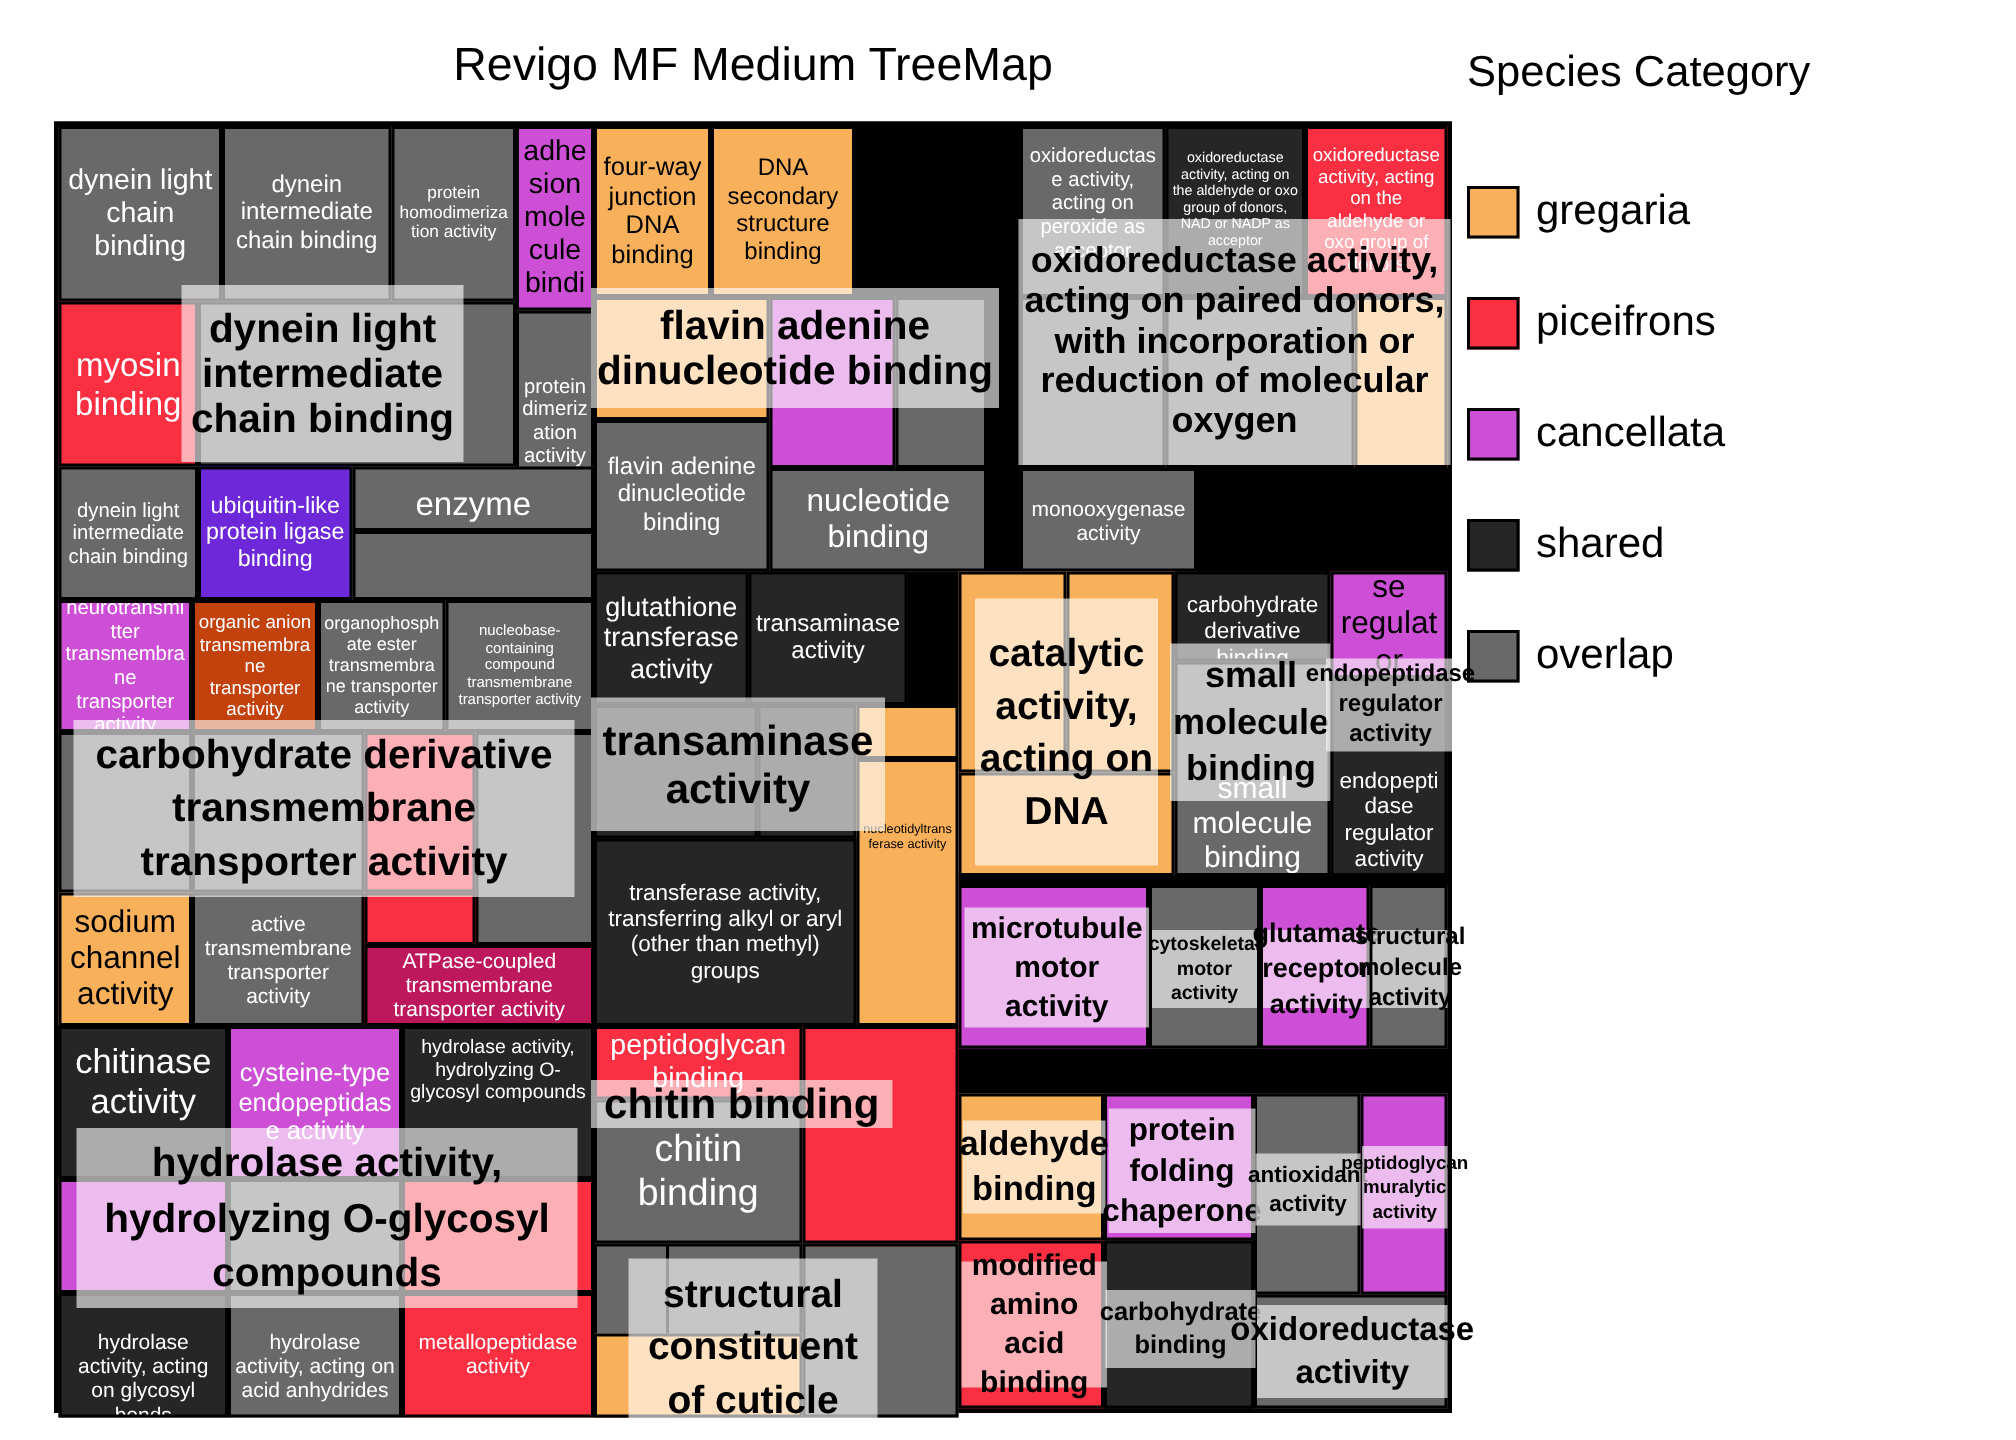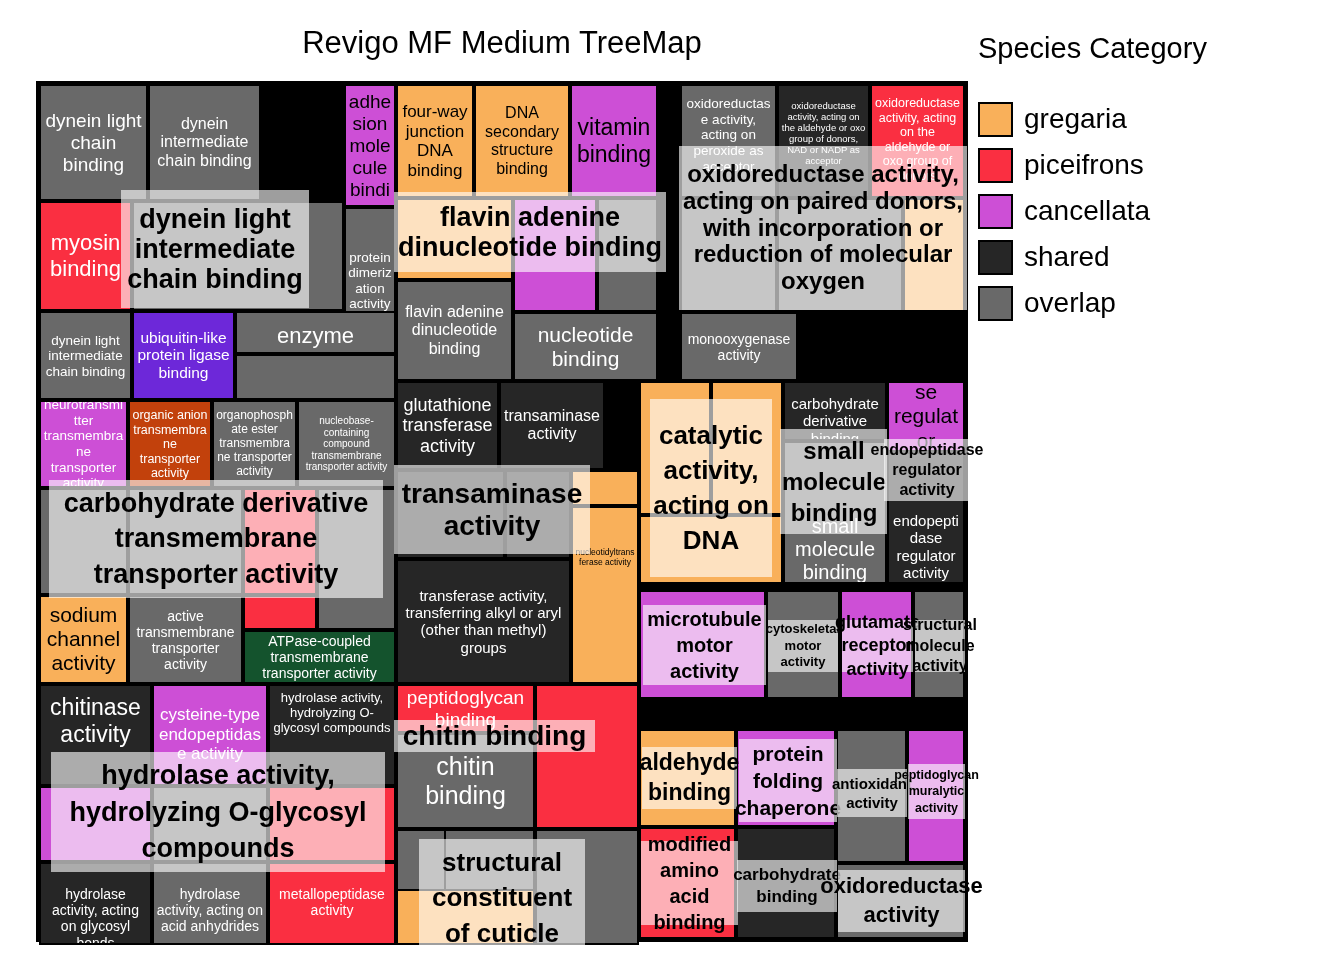--- a/index.html
+++ b/index.html
@@ -11,21 +11,21 @@
   #title{
     position:absolute;left:36px;top:26px;width:932px;
     text-align:center;font-size:31px;color:#000;line-height:1.1;
     white-space:nowrap;
   }
   #legend-title{
     position:absolute;left:978px;top:32px;width:320px;
     font-size:29px;color:#000;white-space:nowrap;
   }
   #legend{position:absolute;left:978px;top:96px;}
-  .legend-row{display:flex;align-items:center;height:46px;}
+  .legend-row{display:flex;align-items:flex-start;height:46px;margin-top:28px;}
   .legend-swatch{
     width:35px;height:35px;border:2px solid #000;box-sizing:border-box;
     margin-right:11px;flex:none;
   }
   .legend-label{font-size:28px;color:#000;white-space:nowrap;}
 
   #treemap{
     position:absolute;left:36px;top:81px;width:932px;height:861px;
     background:#000;box-sizing:border-box;border:3px solid #000;
   }
@@ -84,20 +84,23 @@
 </div>
 
 <div id="treemap">
 
   <div class="tile" style="left:0px;top:0px;width:109px;height:117px;background:#696969">
     <div class="lab white" style="font-size:19px">dynein light chain binding</div>
   </div>
   <div class="tile" style="left:109px;top:0px;width:113px;height:117px;background:#696969">
     <div class="lab white" style="font-size:16px">dynein intermediate chain binding</div>
   </div>
+  <div class="tile" style="left:222px;top:0px;width:83px;height:117px;background:#696969">
+    <div class="lab white" style="font-size:11.5px">protein homodimerization activity</div>
+  </div>
   <div class="tile" style="left:305px;top:0px;width:52px;height:123px;background:#CD4FD6">
     <div class="lab black" style="font-size:19px">cell adhesion molecule binding</div>
   </div>
   <div class="tile" style="left:0px;top:117px;width:93px;height:110px;background:#FA2F41">
     <div class="lab white" style="font-size:22px">myosin binding</div>
   </div>
   <div class="tile" style="left:93px;top:117px;width:212px;height:110px;background:#696969"></div>
   <div class="tile" style="left:305px;top:123px;width:52px;height:147px;background:#696969">
     <div class="lab white" style="font-size:13.5px">protein dimerization activity</div>
   </div>
@@ -111,23 +114,20 @@
   <div class="tile" style="left:196px;top:227px;width:161px;height:43px;background:#696969">
     <div class="lab white" style="font-size:22px;top:10px;transform:none">enzyme binding</div>
   </div>
   <div class="super" style="left:82px;top:106px;width:188px;height:118px;font-size:27px">dynein light intermediate chain binding</div>
 
   <div class="tile" style="left:357px;top:0px;width:78px;height:114px;background:#F9B05A">
     <div class="lab black" style="font-size:17px">four-way junction DNA binding</div>
   </div>
   <div class="tile" style="left:435px;top:0px;width:96px;height:114px;background:#F9B05A">
     <div class="lab black" style="font-size:16px">DNA secondary structure binding</div>
-  </div>
-  <div class="tile" style="left:531px;top:0px;width:88px;height:114px;background:#CD4FD6">
-    <div class="lab black" style="font-size:23px">vitamin binding</div>
   </div>
   <div class="tile" style="left:357px;top:114px;width:117px;height:82px;background:#F9B05A"></div>
   <div class="tile" style="left:474px;top:114px;width:84px;height:114px;background:#CD4FD6"></div>
   <div class="tile" style="left:558px;top:114px;width:61px;height:114px;background:#696969"></div>
   <div class="tile" style="left:357px;top:196px;width:117px;height:101px;background:#696969">
     <div class="lab white" style="font-size:16px">flavin adenine dinucleotide binding</div>
   </div>
   <div class="tile" style="left:474px;top:228px;width:145px;height:69px;background:#696969">
     <div class="lab white" style="font-size:21px">nucleotide binding</div>
   </div>
@@ -166,21 +166,21 @@
   <div class="tile" style="left:89px;top:404px;width:115px;height:107px;background:#696969"></div>
   <div class="tile" style="left:204px;top:404px;width:74px;height:107px;background:#FA2F41"></div>
   <div class="tile" style="left:278px;top:404px;width:79px;height:142px;background:#696969"></div>
   <div class="tile" style="left:0px;top:511px;width:89px;height:89px;background:#F9B05A">
     <div class="lab black" style="font-size:21px">sodium channel activity</div>
   </div>
   <div class="tile" style="left:89px;top:511px;width:115px;height:89px;background:#696969">
     <div class="lab white" style="font-size:14px">active transmembrane transporter activity</div>
   </div>
   <div class="tile" style="left:204px;top:511px;width:74px;height:35px;background:#FA2F41"></div>
-  <div class="tile" style="left:204px;top:546px;width:153px;height:54px;background:#14532d">
+  <div class="tile" style="left:204px;top:546px;width:153px;height:54px;background:#be185d">
     <div class="lab white" style="font-size:14px">ATPase-coupled transmembrane transporter activity</div>
   </div>
   <div class="super" style="left:10px;top:396px;width:334px;height:118px;font-size:27px;line-height:1.3">carbohydrate derivative transmembrane transporter activity</div>
 
   <div class="tile" style="left:357px;top:297px;width:103px;height:89px;background:#262626">
     <div class="lab white" style="font-size:18px">glutathione transferase activity</div>
   </div>
   <div class="tile" style="left:460px;top:297px;width:106px;height:89px;background:#262626">
     <div class="lab white" style="font-size:16px">transaminase activity</div>
   </div>

